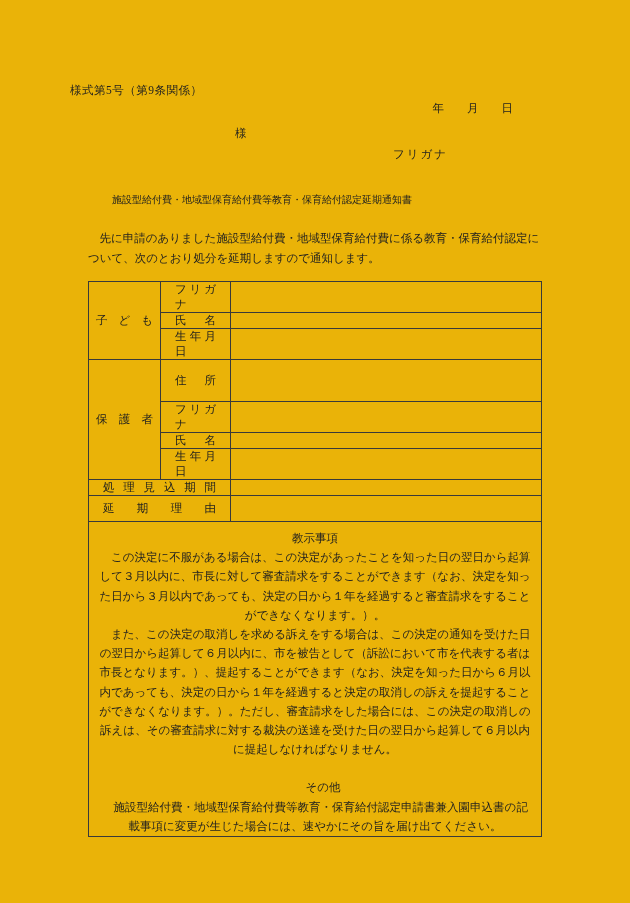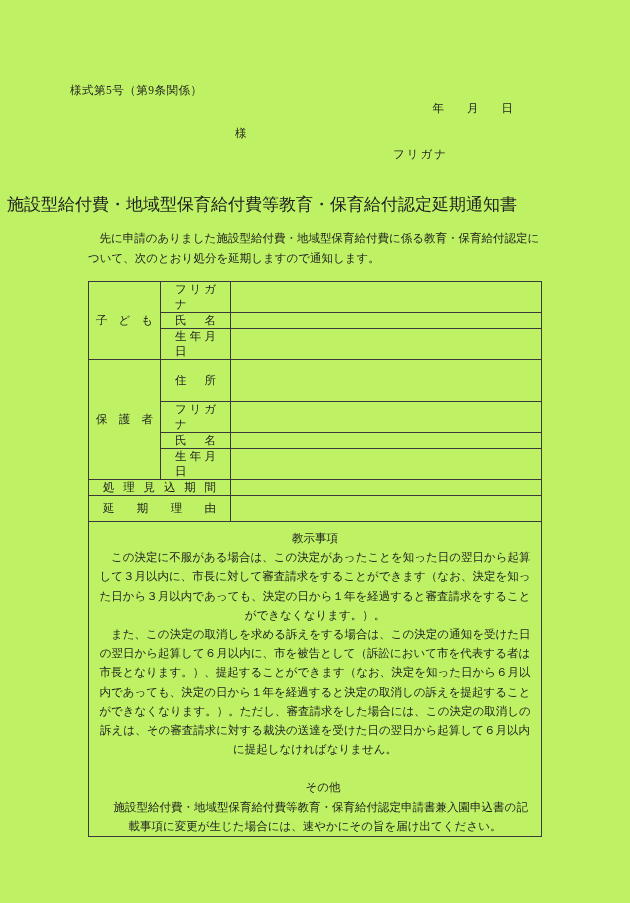--- a/index.html
+++ b/index.html
@@ -1,26 +1,26 @@
 <!DOCTYPE html>
 <html><head>
 <meta charset="utf-8">
 <style>
   html,body { margin:0; padding:0; background:#e8e8e8; }
   .page {
     position:relative; width:630px; height:903px; margin:0 auto;
-    background:#bef264; color:#1f1f1f;
+    background:#eab308; color:#1f1f1f;
     font-family:"Liberation Serif","DejaVu Serif",serif;
     font-size:11.5px; overflow:hidden;
   }
   .form-number { position:absolute; left:70px; top:83px; letter-spacing:0.5px; }
   .date-line   { position:absolute; left:0; top:101px; width:513px; text-align:right; }
   .recipient   { position:absolute; left:235px; top:126px; }
   .sender      { position:absolute; left:393px; top:147px; letter-spacing:2px; }
-  .doc-title   { position:absolute; left:0; top:193px; width:524px; text-align:center; font-size:17px; }
+  .doc-title   { position:absolute; left:0; top:193px; width:524px; text-align:center; font-size:10px; }
   .intro {
     position:absolute; left:88px; top:229px; width:458px;
     line-height:19.5px; white-space:pre-line;
   }
   table.main-table {
     position:absolute; left:88px; top:281px; width:454px;
     border-collapse:collapse; table-layout:fixed; font-size:11.5px;
   }
   .main-table td { border:1px solid #3a3a3a; padding:0; overflow:hidden; }
   .c1 { width:72px; } .c2 { width:70px; }

